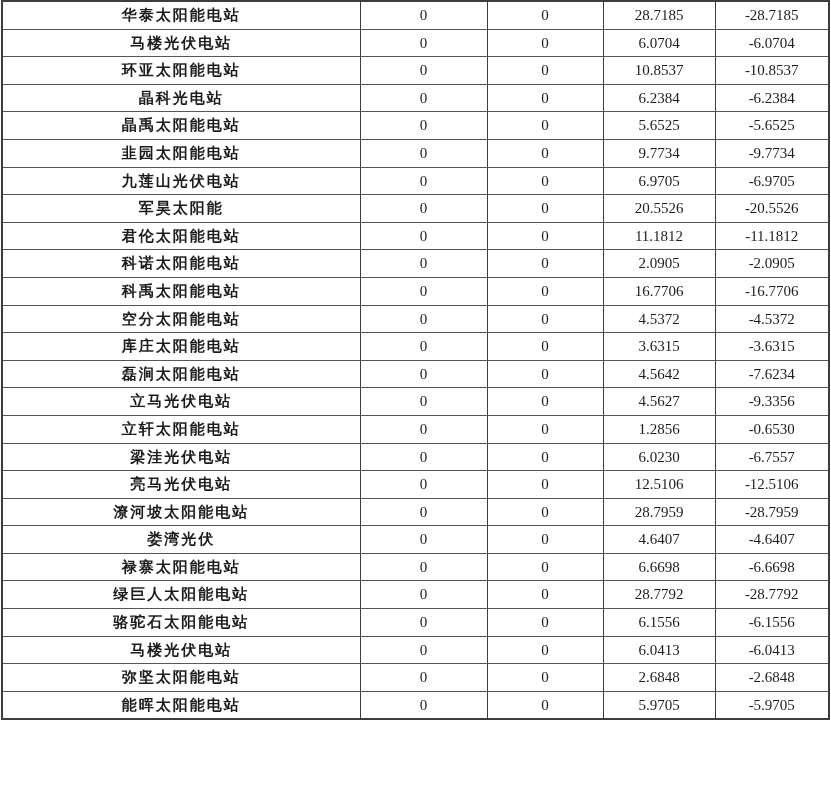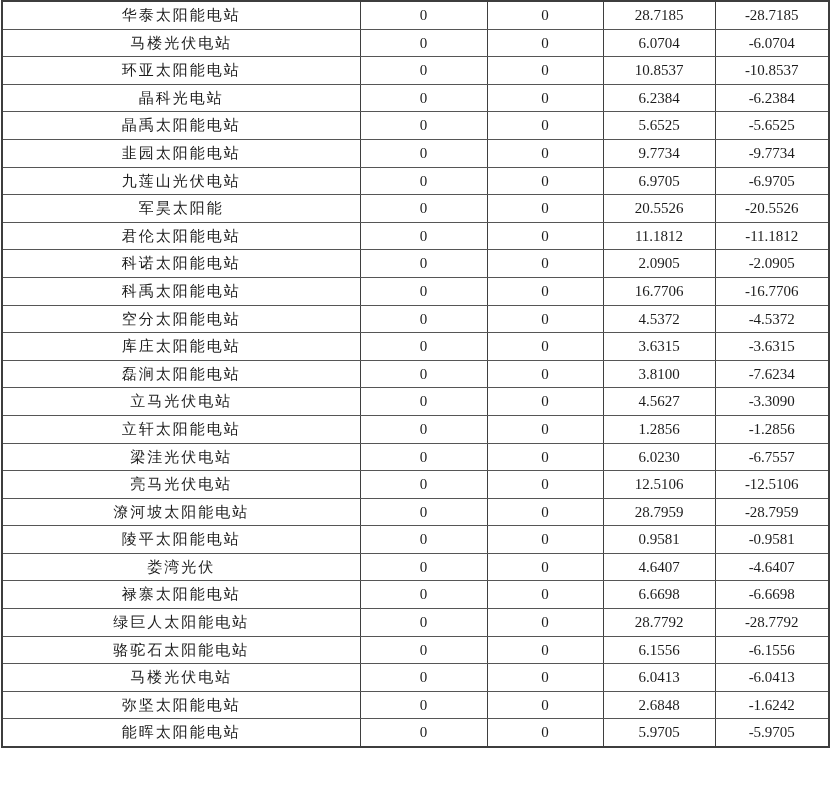--- a/index.html
+++ b/index.html
@@ -33,21 +33,21 @@
     padding: 0;
     height: 26.6px;
     color: #1c1c1c;
     font-size: 15px;
     line-height: 26.6px;
     white-space: nowrap;
     overflow: hidden;
   }
   td.name-cell {
     font-size: 15.5px;
-    font-weight: 400;
+    font-weight: 700;
     letter-spacing: 2px;
   }
   td.num-cell {
     font-size: 15px;
     font-weight: 400;
   }
 </style>
 </head>
 <body>
 
@@ -149,36 +149,36 @@
           <td class="name-cell">库庄太阳能电站</td>
           <td class="num-cell">0</td>
           <td class="num-cell">0</td>
           <td class="num-cell">3.6315</td>
           <td class="num-cell">-3.6315</td>
         </tr>
         <tr>
           <td class="name-cell">磊涧太阳能电站</td>
           <td class="num-cell">0</td>
           <td class="num-cell">0</td>
-          <td class="num-cell">3.8100</td>
+          <td class="num-cell">4.5642</td>
           <td class="num-cell">-7.6234</td>
         </tr>
         <tr>
           <td class="name-cell">立马光伏电站</td>
           <td class="num-cell">0</td>
           <td class="num-cell">0</td>
           <td class="num-cell">4.5627</td>
-          <td class="num-cell">-3.3090</td>
+          <td class="num-cell">-9.3356</td>
         </tr>
         <tr>
           <td class="name-cell">立轩太阳能电站</td>
           <td class="num-cell">0</td>
           <td class="num-cell">0</td>
           <td class="num-cell">1.2856</td>
-          <td class="num-cell">-1.2856</td>
+          <td class="num-cell">-0.6530</td>
         </tr>
         <tr>
           <td class="name-cell">梁洼光伏电站</td>
           <td class="num-cell">0</td>
           <td class="num-cell">0</td>
           <td class="num-cell">6.0230</td>
           <td class="num-cell">-6.7557</td>
         </tr>
         <tr>
           <td class="name-cell">亮马光伏电站</td>
@@ -188,27 +188,20 @@
           <td class="num-cell">-12.5106</td>
         </tr>
         <tr>
           <td class="name-cell">潦河坡太阳能电站</td>
           <td class="num-cell">0</td>
           <td class="num-cell">0</td>
           <td class="num-cell">28.7959</td>
           <td class="num-cell">-28.7959</td>
         </tr>
         <tr>
-          <td class="name-cell">陵平太阳能电站</td>
-          <td class="num-cell">0</td>
-          <td class="num-cell">0</td>
-          <td class="num-cell">0.9581</td>
-          <td class="num-cell">-0.9581</td>
-        </tr>
-        <tr>
           <td class="name-cell">娄湾光伏</td>
           <td class="num-cell">0</td>
           <td class="num-cell">0</td>
           <td class="num-cell">4.6407</td>
           <td class="num-cell">-4.6407</td>
         </tr>
         <tr>
           <td class="name-cell">禄寨太阳能电站</td>
           <td class="num-cell">0</td>
           <td class="num-cell">0</td>
@@ -234,21 +227,21 @@
           <td class="num-cell">0</td>
           <td class="num-cell">0</td>
           <td class="num-cell">6.0413</td>
           <td class="num-cell">-6.0413</td>
         </tr>
         <tr>
           <td class="name-cell">弥坚太阳能电站</td>
           <td class="num-cell">0</td>
           <td class="num-cell">0</td>
           <td class="num-cell">2.6848</td>
-          <td class="num-cell">-1.6242</td>
+          <td class="num-cell">-2.6848</td>
         </tr>
         <tr>
           <td class="name-cell">能晖太阳能电站</td>
           <td class="num-cell">0</td>
           <td class="num-cell">0</td>
           <td class="num-cell">5.9705</td>
           <td class="num-cell">-5.9705</td>
         </tr>
       </tbody>
   </table>

